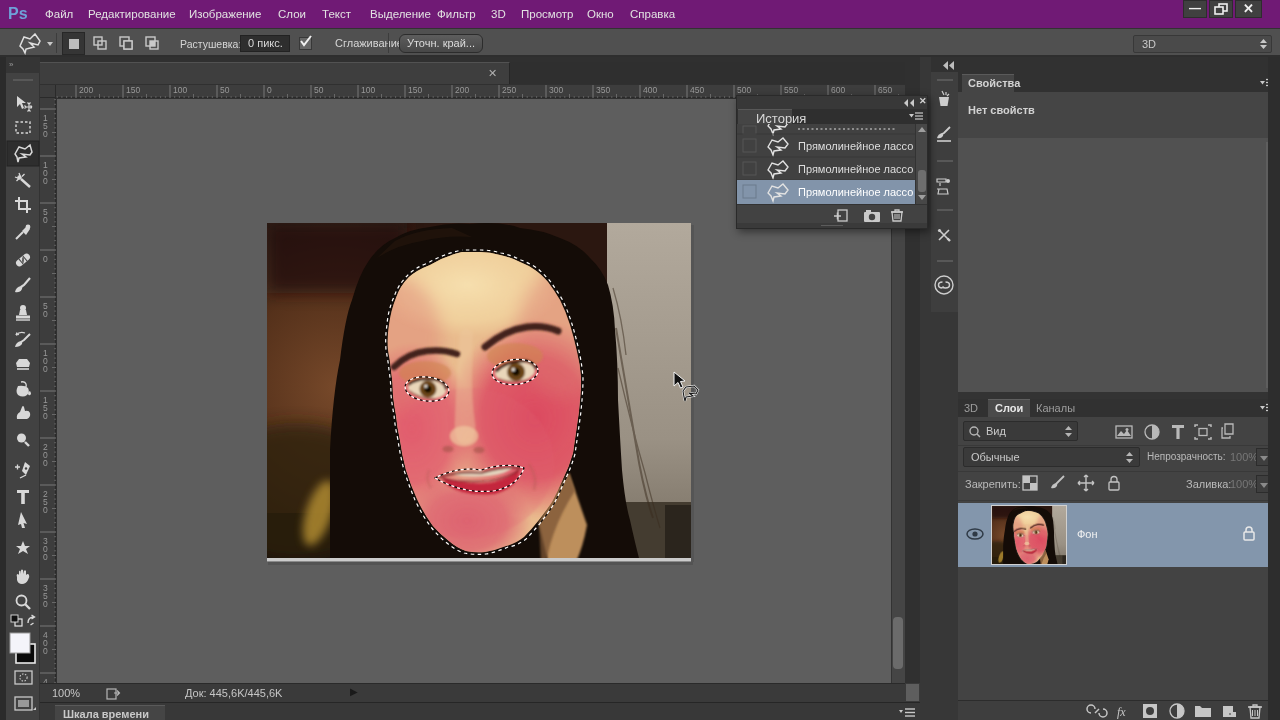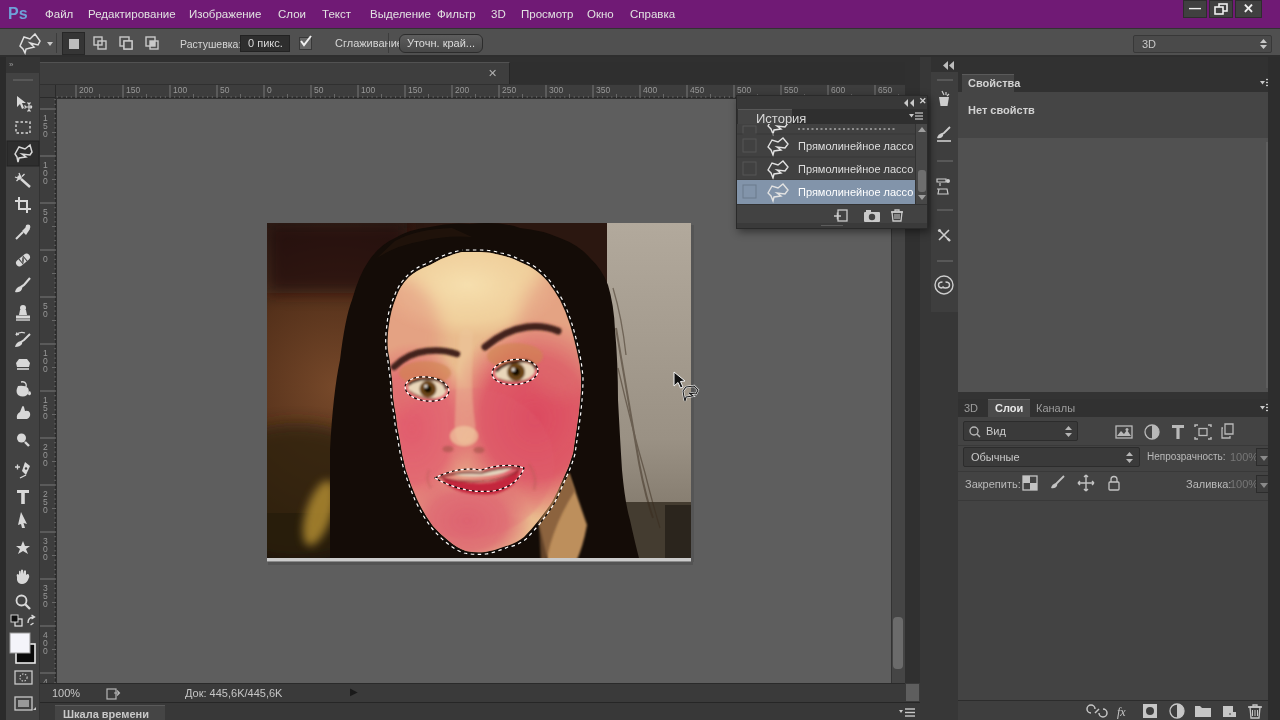--- a/index.html
+++ b/index.html
@@ -668,20 +668,36 @@
       </g>
     </svg>
     <span class="abs" style="left:228px;top:421px;font-size:11px;color:#b9b9b9;">Заливка:</span>
     <span class="abs" style="left:272px;top:421px;font-size:11px;color:#777;">100%</span>
     <div class="abs" style="left:298px;top:418px;width:16px;height:18px;background:#3e3e3e;border:1px solid #2c2c2c;">
         <svg width="12" height="12" style="position:absolute;left:3px;top:5px;">
           <path d="M0,2 l8,0 l-4,5 z" fill="#8a8a8a"></path>
         </svg>
       </div>
 
+    <div class="abs" style="left:0;top:446px;width:310px;height:64px;background:#8396ac;">
+      <svg class="abs" style="left:8px;top:24px;" width="18" height="14">
+          <ellipse cx="9" cy="7" rx="8" ry="5" fill="none" stroke="#2f3a46" stroke-width="1.5"></ellipse>
+          <circle cx="9" cy="7" r="2.6" fill="#2f3a46"></circle>
+        </svg>
+      <div class="abs" style="left:33px;top:2px;width:76px;height:60px;background:#222;border:1px solid #d0d0d0;overflow:hidden;">
+        <svg width="75" height="59" viewBox="0 0 424 335" preserveAspectRatio="none">
+            <use href="#photoArt"></use>
+          </svg>
+      </div>
+      <span class="abs" style="left:119px;top:25px;font-size:11px;color:#f2f2f2;">Фон</span>
+      <svg class="abs" style="left:284px;top:22px;" width="14" height="17">
+          <rect x="2" y="7" width="10" height="8" rx="1" fill="none" stroke="#e8e8e8" stroke-width="1.5"></rect>
+          <path d="M4,7 v-2 a3,3 0 0 1 6,0 v2" fill="none" stroke="#e8e8e8" stroke-width="1.5"></path>
+        </svg>
+    </div>
 
     <div class="abs" style="left:0;top:643px;width:322px;height:20px;background:#3e3e3e;border-top:1px solid #2c2c2c;"></div>
     <svg class="abs" id="layerbottomicons" style="left:128px;top:645px;" width="194" height="18">
       <g fill="none" stroke="#c6c6c6" stroke-width="1.3">
         <g transform="translate(11,9)">
             <path d="M-2,-2 a4,4 0 1 0 -4,4 M2,2 a4,4 0 1 0 4,-4" stroke-width="1.5"></path>
             <path d="M-2,2 L2,-2" stroke-width="1.5"></path>
           </g>
         <g transform="translate(38,9)">
             <text x="-7" y="5" font-size="12" font-style="italic" fill="#c6c6c6" stroke="none" font-family="Liberation Serif">fx</text>

